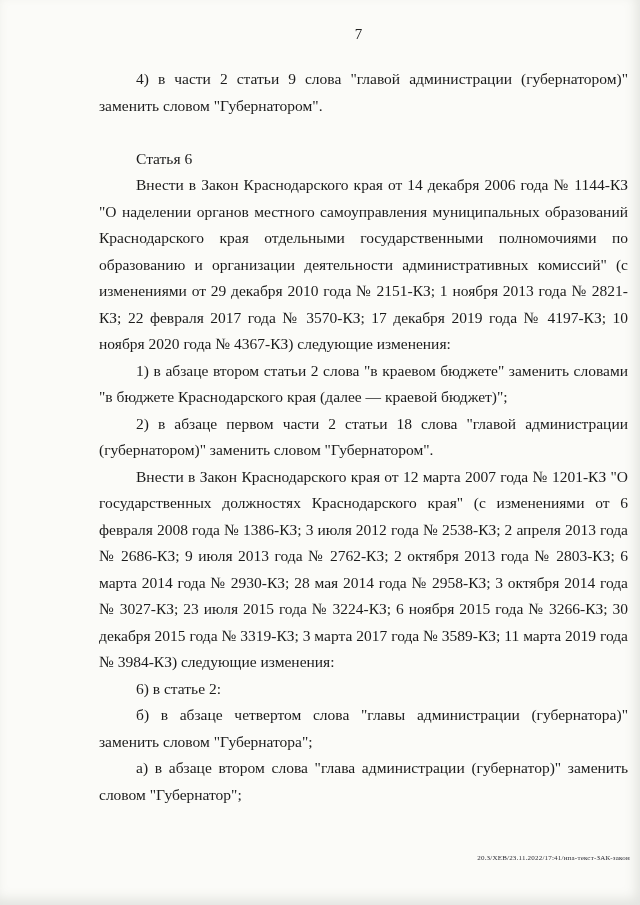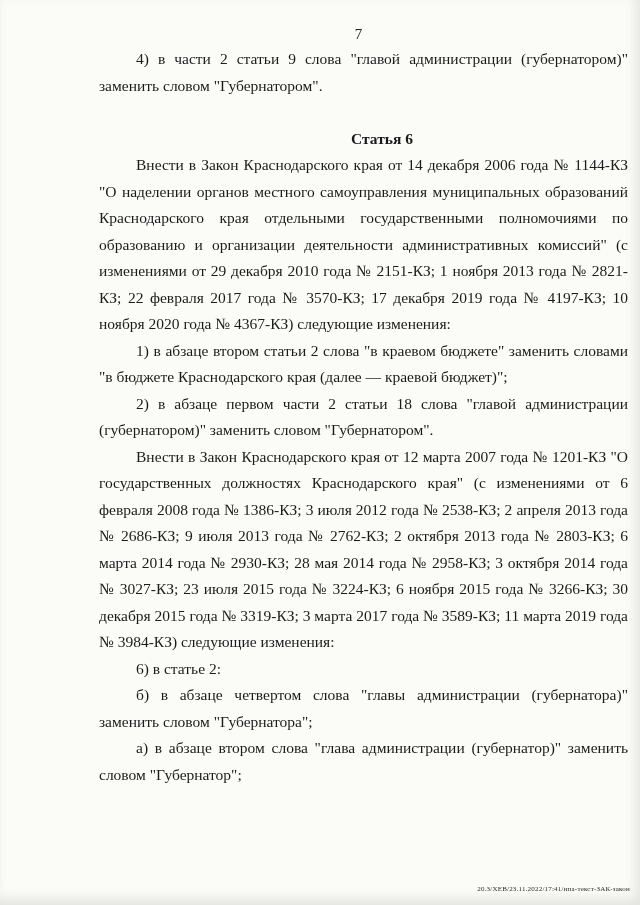--- a/index.html
+++ b/index.html
@@ -25,40 +25,40 @@
     position: absolute;
     top: 26px;
     left: 99px;
     width: 519px;
     text-align: center;
     font-size: 15px;
     color: #222;
   }
   .text-block {
     position: absolute;
-    top: 46px;
+    top: 66px;
     left: 99px;
     width: 529px;
     font-size: 15.5px;
     line-height: 26.5px;
     text-align: justify;
   }
   .text-block p {
     margin: 0;
     text-indent: 37px;
   }
   .text-block p.heading {
-    font-weight: bold;
+    font-weight: normal;
     margin-top: 26.5px;
-    text-align: center;
+    text-align: left;
   }
   .stamp {
     position: absolute;
     right: 10px;
-    bottom: 12px;
+    bottom: 43px;
     font-size: 7px;
     letter-spacing: 0.2px;
     color: #2b2b33;
   }
 </style>
 </head>
 <body>
 
 <div class="page">
 

